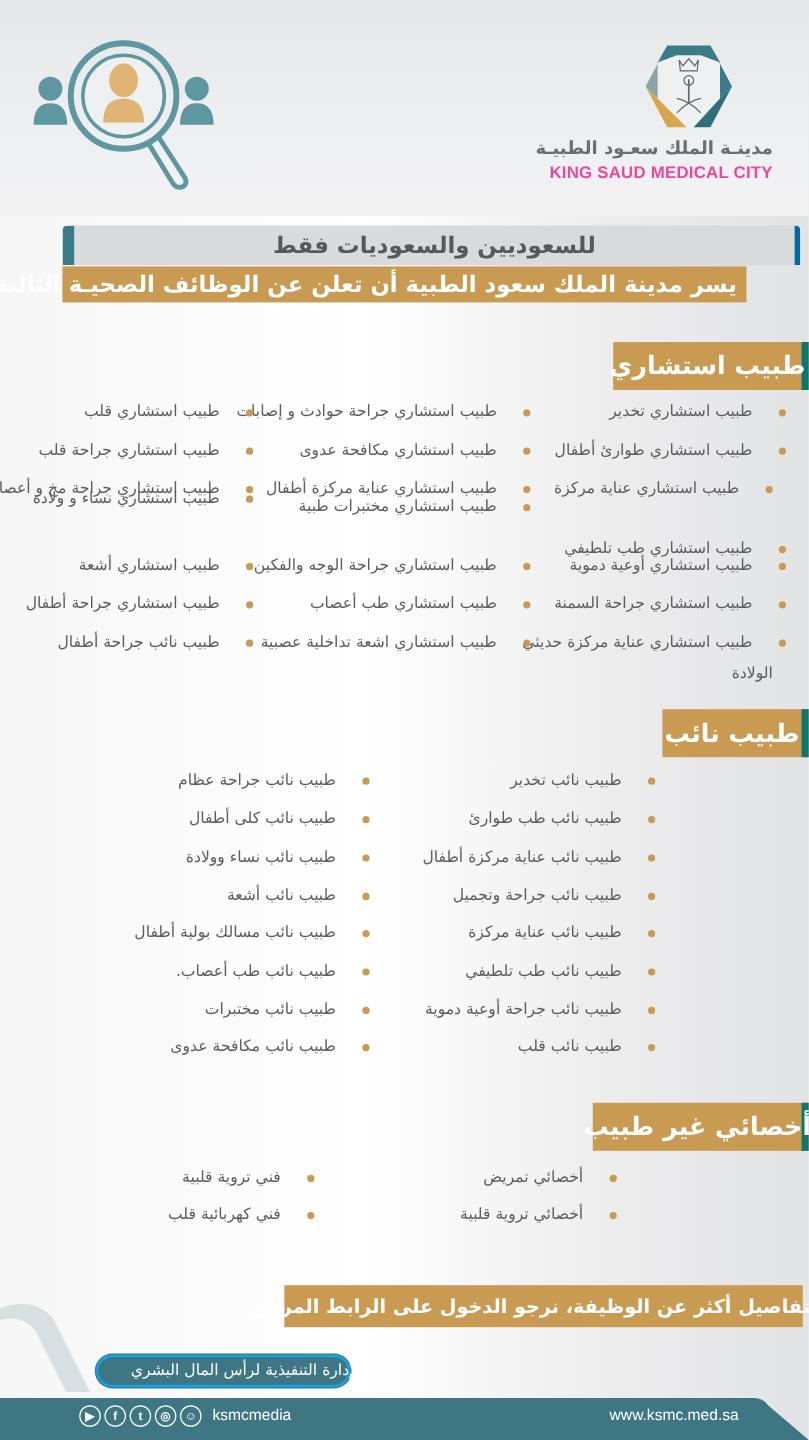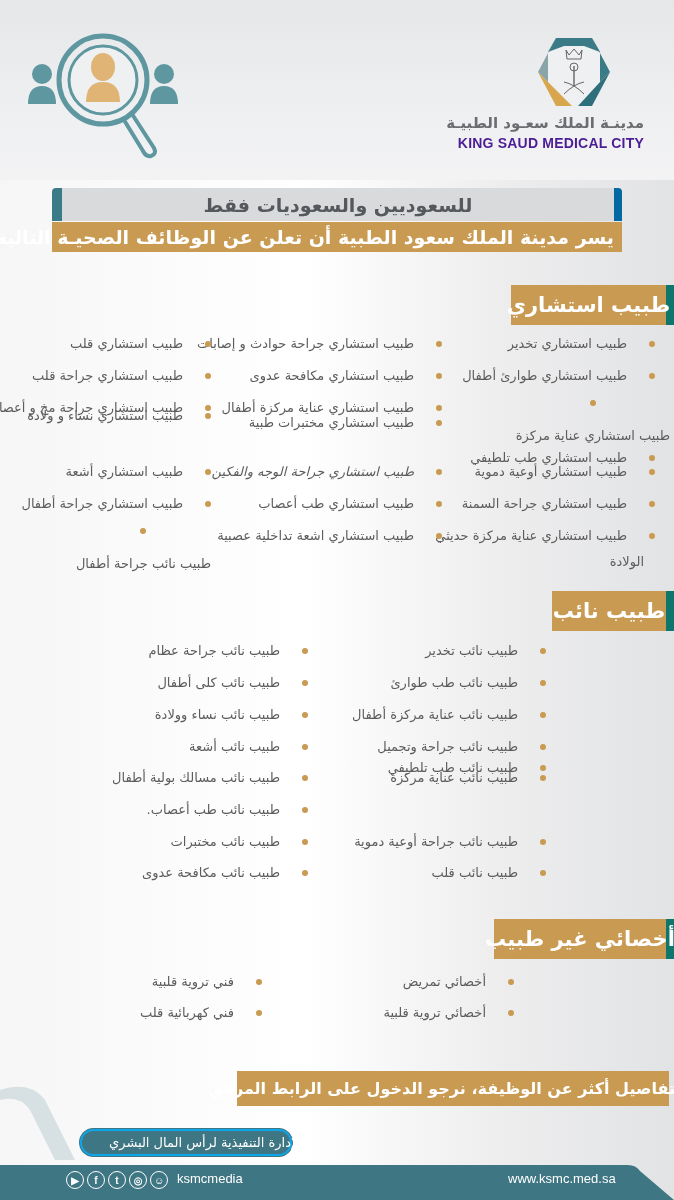--- a/index.html
+++ b/index.html
@@ -18,47 +18,47 @@
   .search-illustration { position: absolute; left: 26px; top: 30px; width: 160px; height: 130px; }
   .logo { position: absolute; left: 480px; top: 36px; width: 180px; height: 120px; }
   .logo-mark { position: absolute; left: 56px; top: 0; width: 76px; height: 72px; }
   .logo-ar {
     position: absolute; right: 16px; top: 78px; direction: rtl;
     font-family: "DejaVu Sans", sans-serif; font-size: 15px; font-weight: bold; color: #6b6d70;
     white-space: nowrap; letter-spacing: 0.3px;
   }
   .logo-en {
     position: absolute; right: 16px; top: 99px;
-    font-family: "Liberation Sans", sans-serif; font-size: 14px; font-weight: bold; color: #4c1d95;
+    font-family: "Liberation Sans", sans-serif; font-size: 14px; font-weight: bold; color: #ec4899;
     white-space: nowrap; letter-spacing: 0.2px;
   }
   
   .banner-grey {
-    position: absolute; left: 52px; top: 188px; width: 570px; height: 33px;
+    position: absolute; left: 52px; top: 188px; width: 615px; height: 33px;
     background: #d9dadc;
-    border-left: 10px solid #3b7a87; border-right: 8px solid #0369a1;
+    border-left: 10px solid #3b7a87; border-right: 5px solid #0369a1;
     border-radius: 4px 4px 0 0;
     display: flex; align-items: center; justify-content: center;
   }
   .banner-grey span {
     direction: rtl; font-size: 19px; font-weight: bold; color: #55585c;
   }
   .banner-gold {
     position: absolute; left: 52px; top: 222px; width: 570px; height: 30px;
     background: #c99a52;
     display: flex; align-items: center; justify-content: flex-end; padding-right: 8px;
   }
   .banner-gold span {
     direction: rtl; font-size: 19px; font-weight: bold; color: #ffffff; white-space: nowrap;
   }
   
   .section-header {
     position: absolute; height: 40px;
     background: #c99a52;
-    border-right: 8px solid #0f766e;
+    border-right: 6px solid #0f766e;
     display: flex; align-items: center; justify-content: center; padding: 0 12px;
   }
   .section-header span {
     direction: rtl; font-size: 21px; font-weight: bold; color: #ffffff; white-space: nowrap;
   }
   
   .list-item {
     position: absolute; direction: rtl;
     font-size: 13px; color: #5c5c5c; white-space: nowrap;
     display: flex; align-items: center; gap: 22px;
@@ -157,21 +157,21 @@
 </div>
 
 <div class="list-item" style="right:19px; top:336px;">
     <span class="bullet"></span>
     <span>طبيب استشاري تخدير</span>
   </div>
 <div class="list-item" style="right:19px; top:368px;">
     <span class="bullet"></span>
     <span>طبيب استشاري طوارئ أطفال</span>
   </div>
-<div class="list-item" style="right:4px; top:400px;flex-direction:column;">
+<div class="list-item" style="right:30px; top:400px;">
     <span class="bullet"></span>
     <span>طبيب  استشاري عناية مركزة</span>
   </div>
 <div class="list-item" style="right:19px; top:450px;">
     <span class="bullet"></span>
     <span>طبيب استشاري طب تلطيفي</span>
   </div>
 <div class="list-item" style="right:19px; top:464px;">
     <span class="bullet"></span>
     <span>طبيب استشاري أوعية دموية</span>
@@ -197,21 +197,21 @@
     <span>طبيب استشاري مكافحة عدوى</span>
   </div>
 <div class="list-item" style="right:232px; top:400px;">
     <span class="bullet"></span>
     <span>طبيب استشاري عناية مركزة أطفال</span>
   </div>
 <div class="list-item" style="right:232px; top:415px;">
     <span class="bullet"></span>
     <span>طبيب استشاري مختبرات طبية</span>
   </div>
-<div class="list-item" style="right:232px; top:464px;font-style:italic;">
+<div class="list-item" style="right:232px; top:464px;">
     <span class="bullet"></span>
     <span>طبيب استشاري جراحة الوجه والفكين</span>
   </div>
 <div class="list-item" style="right:232px; top:496px;">
     <span class="bullet"></span>
     <span>طبيب استشاري طب أعصاب</span>
   </div>
 <div class="list-item" style="right:232px; top:528px;">
     <span class="bullet"></span>
     <span>طبيب استشاري اشعة تداخلية عصبية</span>
@@ -234,21 +234,21 @@
     <span>طبيب استشاري نساء و ولادة</span>
   </div>
 <div class="list-item" style="right:463px; top:464px;">
     <span class="bullet"></span>
     <span>طبيب استشاري أشعة</span>
   </div>
 <div class="list-item" style="right:463px; top:496px;">
     <span class="bullet"></span>
     <span>طبيب استشاري جراحة أطفال</span>
   </div>
-<div class="list-item" style="right:463px; top:528px;flex-direction:column;">
+<div class="list-item" style="right:463px; top:528px;">
     <span class="bullet"></span>
     <span>طبيب نائب جراحة أطفال</span>
   </div>
 
 <div class="section-header" style="left:552px; top:591px; width:122px;">
   <span>طبيب نائب</span>
 </div>
 
 <div class="list-item" style="right:128px; top:643px;">
     <span class="bullet"></span>
@@ -263,21 +263,21 @@
     <span>طبيب نائب عناية مركزة أطفال</span>
   </div>
 <div class="list-item" style="right:128px; top:739px;">
     <span class="bullet"></span>
     <span>طبيب نائب جراحة وتجميل</span>
   </div>
 <div class="list-item" style="right:128px; top:770px;">
     <span class="bullet"></span>
     <span>طبيب نائب عناية مركزة</span>
   </div>
-<div class="list-item" style="right:128px; top:760px;">
+<div class="list-item" style="right:128px; top:802px;">
     <span class="bullet"></span>
     <span>طبيب نائب طب تلطيفي</span>
   </div>
 <div class="list-item" style="right:128px; top:834px;">
     <span class="bullet"></span>
     <span>طبيب نائب جراحة أوعية دموية</span>
   </div>
 <div class="list-item" style="right:128px; top:865px;">
     <span class="bullet"></span>
     <span>طبيب نائب قلب</span>

